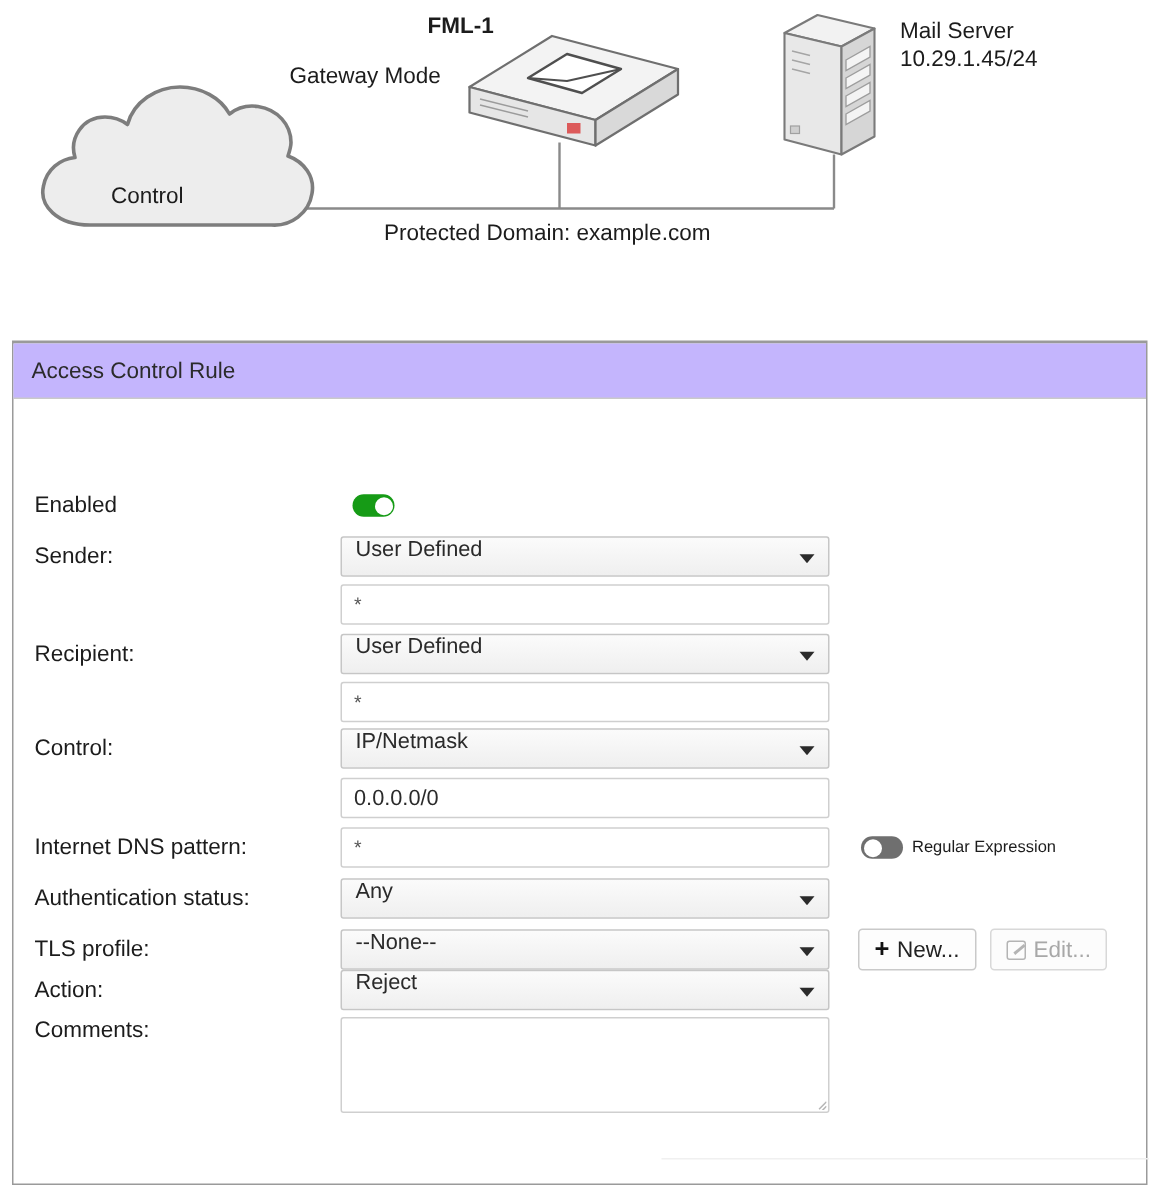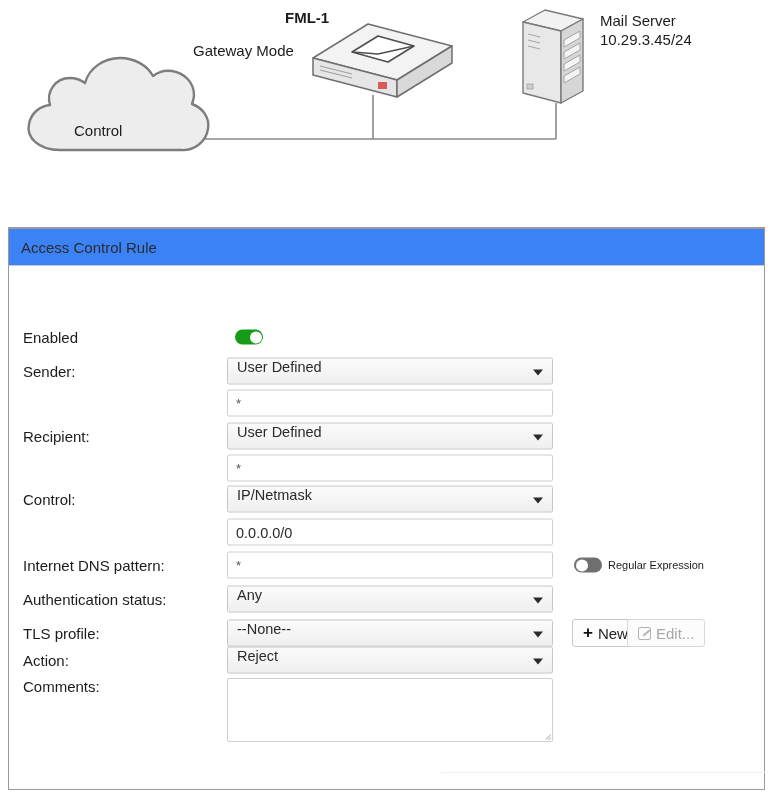--- a/index.html
+++ b/index.html
@@ -34,21 +34,21 @@
   #panel {
     position: absolute;
     left: 8px; top: 227px;
     width: 757px; height: 563px;
     background: #ffffff;
     border: 1px solid #9a9a9a;
     border-top-width: 2px;
   }
   #panel-header {
     height: 37px;
-    background: #3b82f6;
+    background: #c4b5fd;
     border-bottom: 1px solid #c9c9c9;
     display: flex;
     align-items: center;
     padding-left: 12px;
   }
   #panel-header-title { font-size: 15px; color: #2b2b2b; }
 
   #form {
     position: relative;
     padding-top: 0;
@@ -161,21 +161,21 @@
     display: flex;
     align-items: center;
     gap: 5px;
     padding: 0 10px;
     font-size: 15px;
     color: #222;
     white-space: nowrap;
   }
   .btn.disabled { color: #a8a8a8; border-color: #d8d8d8; background: #fcfcfc; }
   #btn-new { left: 563px; }
-  #btn-edit { left: 618px; text-align: right; }
+  #btn-edit { left: 651px; text-align: right; }
   .plus-icon {
     font-size: 17px;
     font-weight: bold;
     line-height: 1;
     color: #111;
     display: inline-block;
     transform: translateY(-1px);
   }
   .edit-icon {
     display: inline-block;
@@ -302,24 +302,25 @@
         </g>
         <rect x="527" y="84" width="6" height="5" fill="#cfcfcf" stroke="#a0a0a0" stroke-width="0.8"></rect>
       </g>
     </svg>
 
     <div class="diag-label" id="fml-title">FML-1</div>
     <div class="diag-label" id="gateway-mode">Gateway Mode</div>
 
     <div class="diag-label" id="mailserver-block">
       <div>Mail Server</div>
-      <div>10.29.3.45/24</div>
+      <div>10.29.1.45/24</div>
     </div>
 
     <div class="diag-label" id="internet-label">Control</div>
+    <div class="diag-label" id="protected-domain">Protected Domain: example.com</div>
   </div>
 
   <div id="panel">
 
     <div id="panel-header">
       <span id="panel-header-title">Access Control Rule</span>
     </div>
 
     <div id="form">
 

